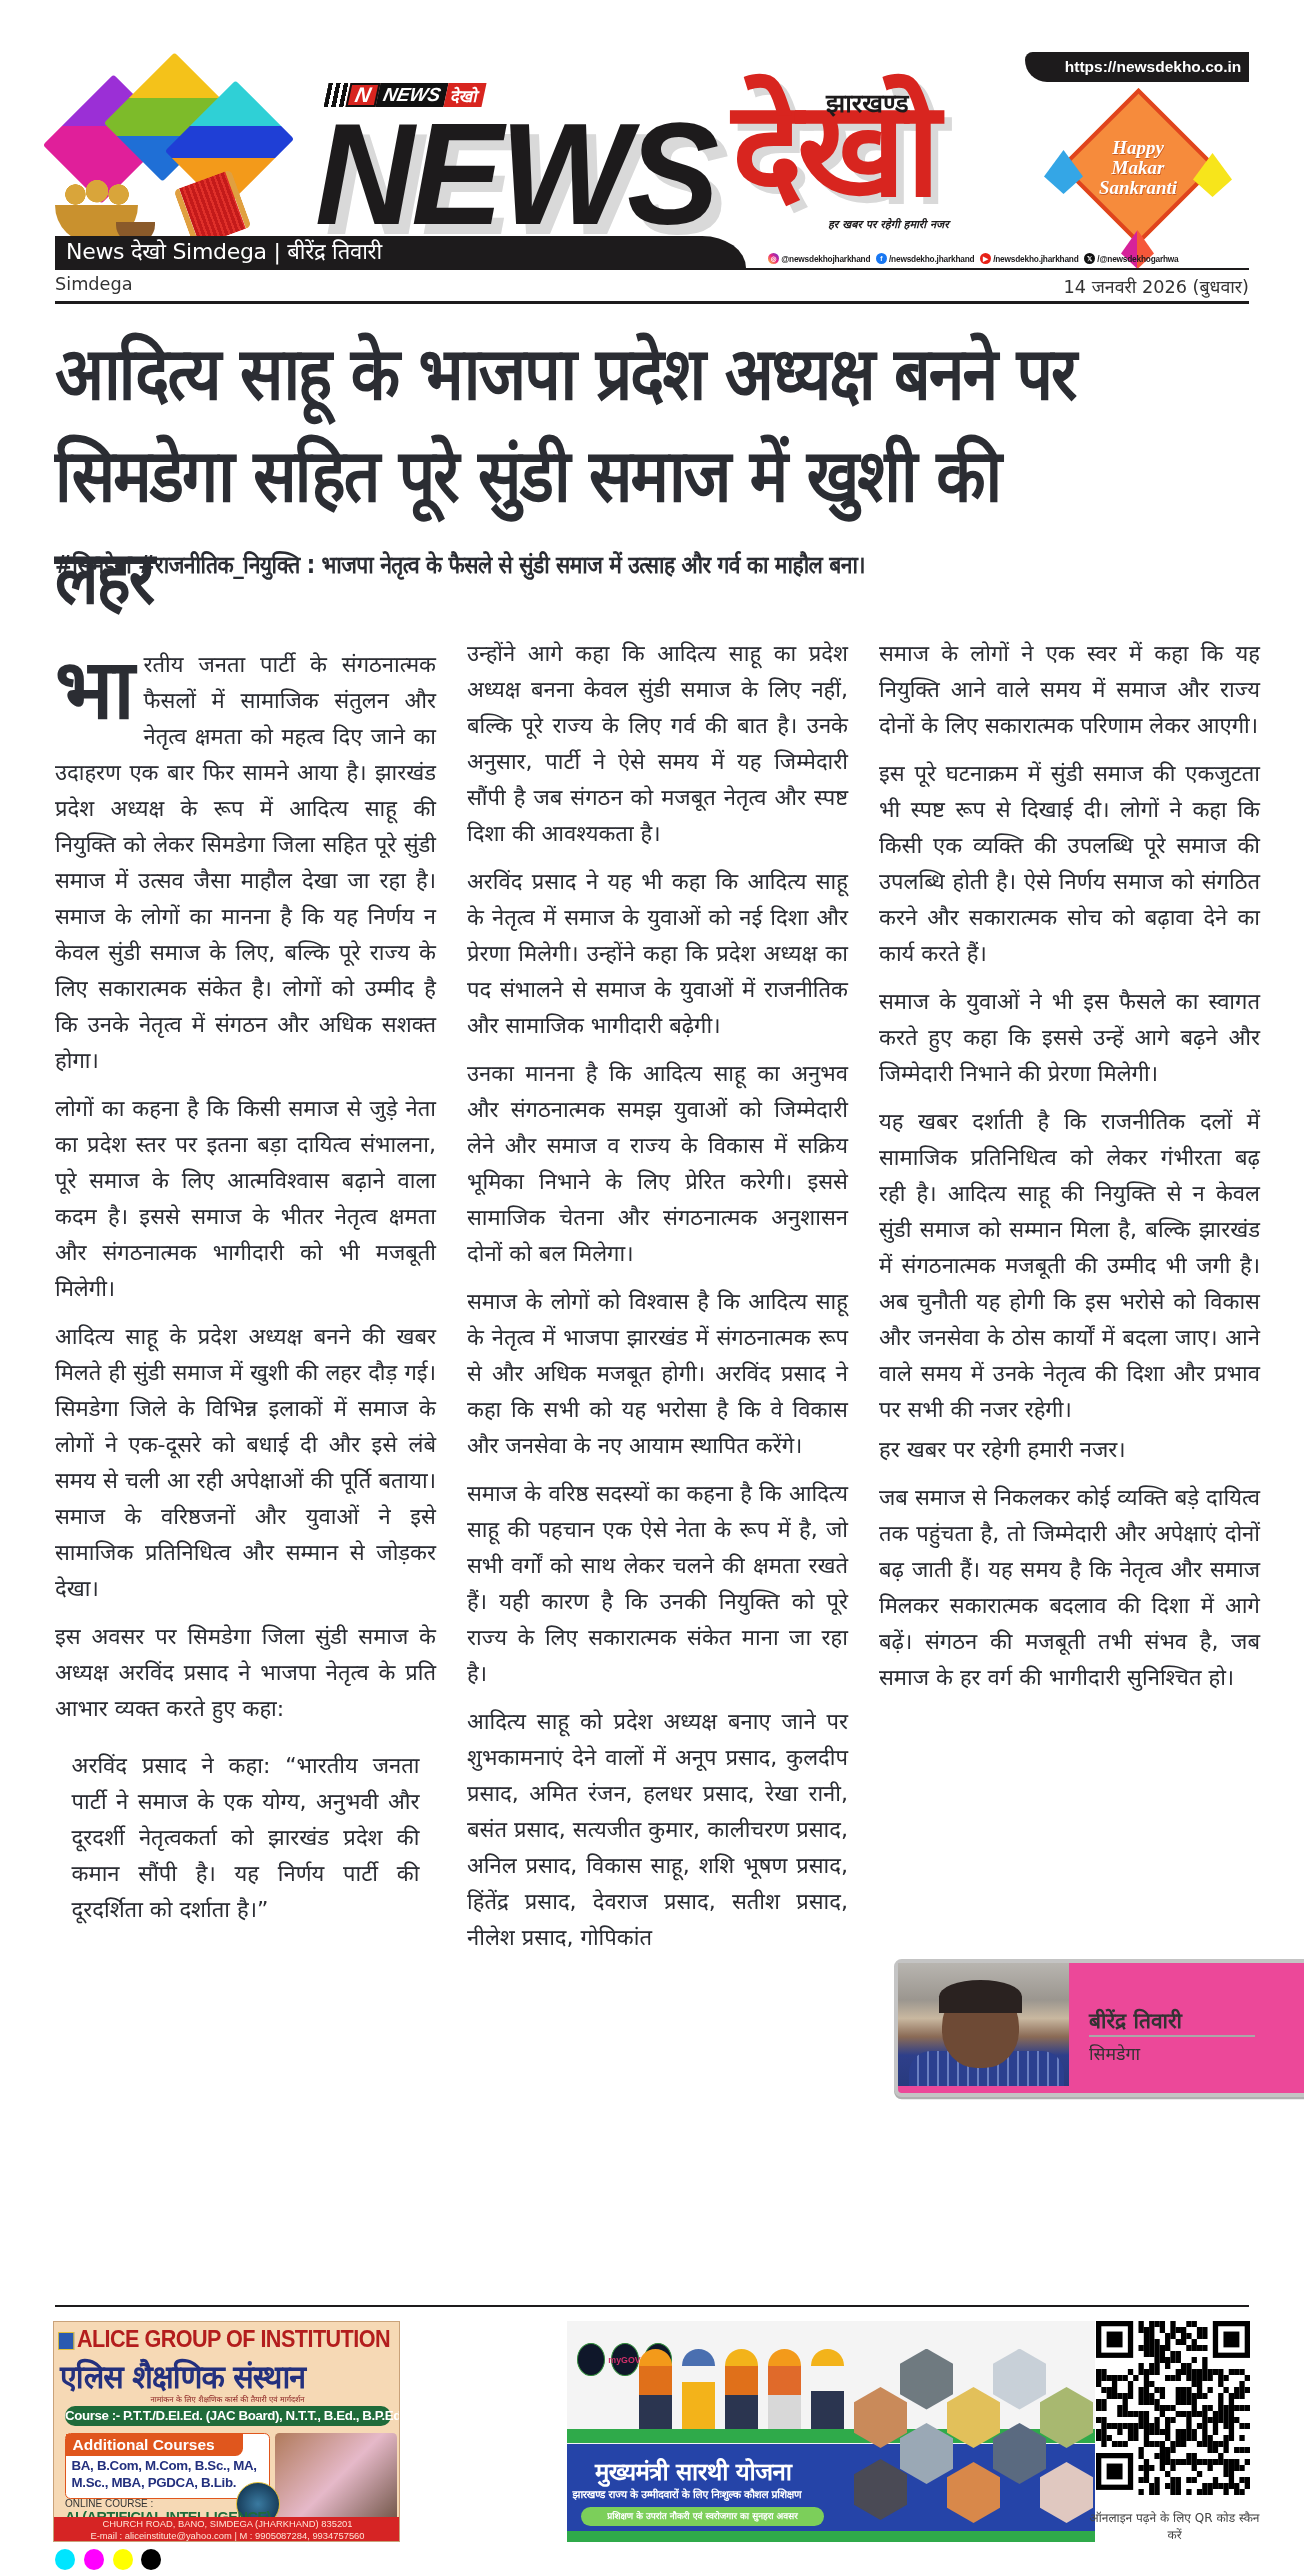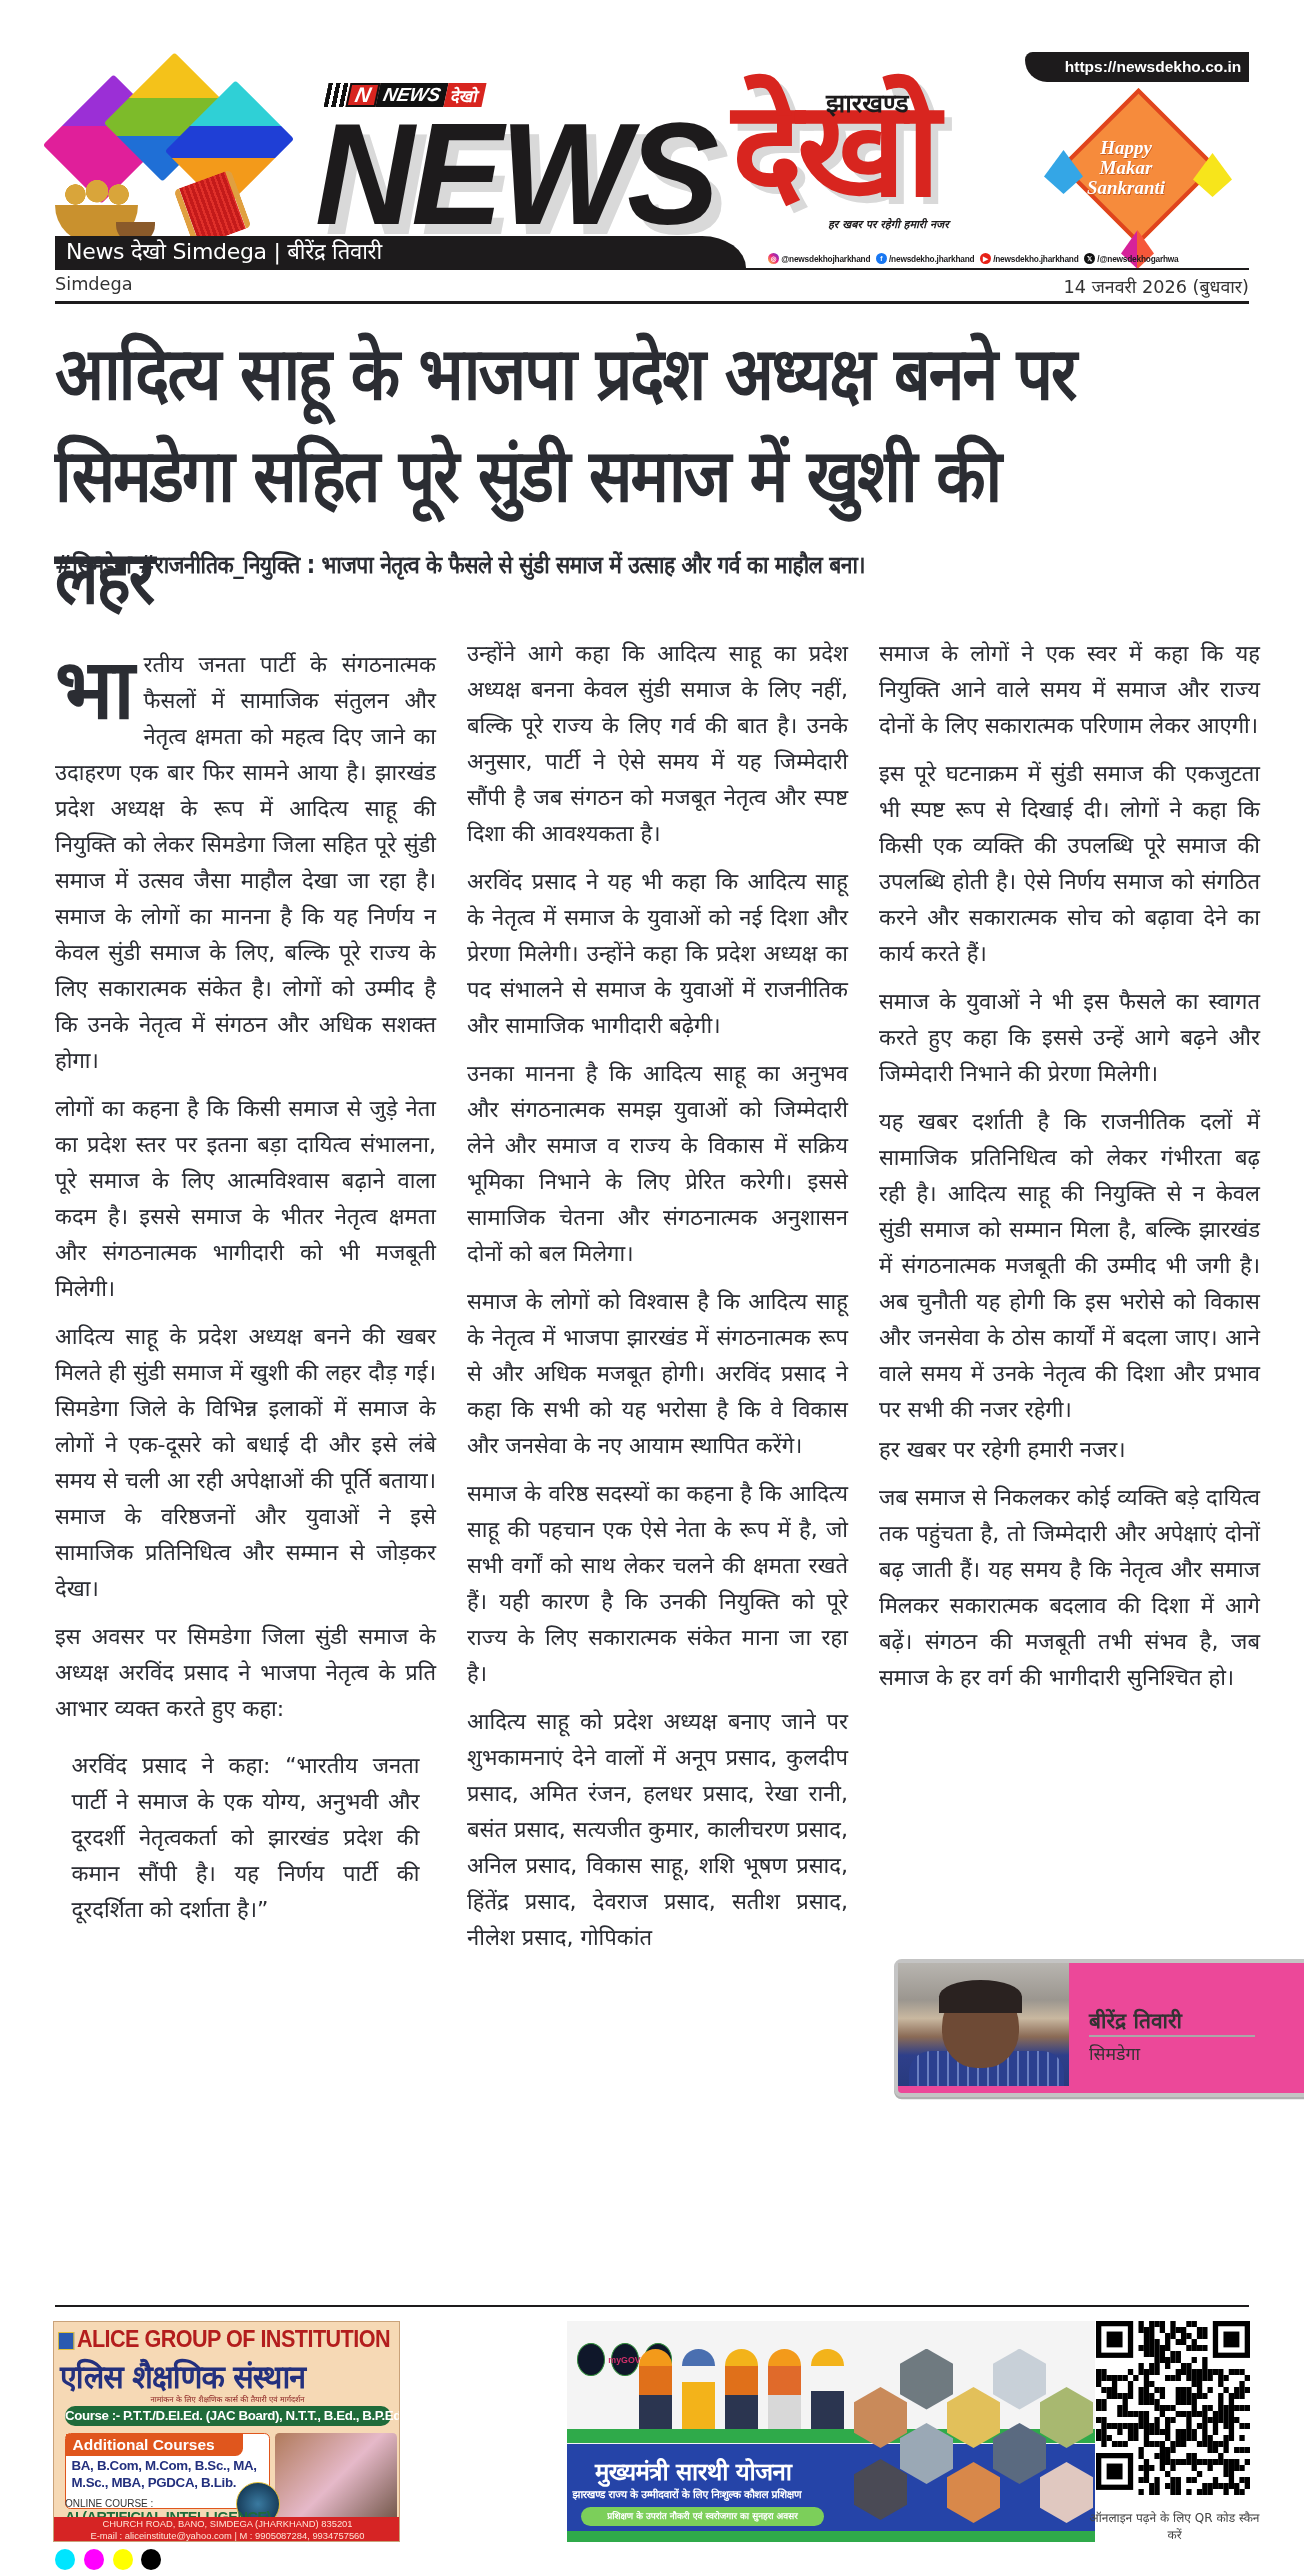--- a/index.html
+++ b/index.html
@@ -15,21 +15,21 @@
   .brand-mini .nbox { width: 30px; height: 24px; background: #d8251f; color: #fff; font: bold italic 21px "Liberation Sans", sans-serif; display: flex; align-items: center; justify-content: center; border: 2.2px solid #111; }
   .brand-mini .news { background: #111; color: #fff; font: bold italic 19px "Liberation Sans", sans-serif; padding: 0 5.5px; height: 24px; display: flex; align-items: center; }
   .brand-mini .dekho { background: #d8251f; color: #fff; font: bold 16.6px "DejaVu Sans", sans-serif; padding: 0 5.5px; height: 24px; display: flex; align-items: center; }
   .brand-news { position: absolute; left: 260px; top: 55px; font: italic 900 138px/1 "Liberation Sans", sans-serif; font-weight: bold; color: #1d1b1c; letter-spacing: -3.3px; text-shadow: 10px 8.8px 0 #d9d9d9; transform: scaleY(1.05); }
   .brand-dekho { position: absolute; left: 677px; top: 33px; font: bold 133px/1 "DejaVu Sans", sans-serif; color: #d8251f; text-shadow: 7.7px 6.6px 0 #d9d9d9; letter-spacing: -5.5px; }
   .brand-state { position: absolute; left: 771px; top: 35px; font: bold 25.4px "DejaVu Sans", sans-serif; color: #1d1b1c; }
   .brand-tagline { position: absolute; left: 773px; top: 166px; font: italic bold 11px "DejaVu Sans", sans-serif; color: #1d1b1c; }
   .url-pill { position: absolute; left: 970px; top: 1.7px; width: 224px; height: 30px; background: #1d1b1c; border-bottom-left-radius: 22px; border-top-left-radius: 7.7px; color: #fff; font: bold 15.5px "Liberation Sans", sans-serif; display: flex; align-items: center; justify-content: flex-end; padding-right: 7.7px; }
   .greeting { position: absolute; left: 978px; top: 39px; width: 210px; height: 177px; }
   .greeting .diamond { position: absolute; left: 50px; top: 22px; width: 111px; height: 111px; background: #f68b3c; border: 4.4px solid #e0441d; transform: rotate(45deg); }
-  .greeting .text { position: absolute; left: 32px; top: 49px; width: 122px; text-align: center; color: #fff; font: italic bold 19px/1.05 "Liberation Serif", serif; text-shadow: 0.6px 0.6px 0 #c85a20; }
+  .greeting .text { position: absolute; left: 44px; top: 49px; width: 122px; text-align: center; color: #fff; font: italic bold 19px/1.05 "Liberation Serif", serif; text-shadow: 0.6px 0.6px 0 #c85a20; }
   .greeting .k1 { position: absolute; left: 11px; top: 61px; width: 39px; height: 44px; background: #34a6e6; clip-path: polygon(50% 0, 100% 60%, 50% 100%, 0 60%); }
   .greeting .k2 { position: absolute; left: 160px; top: 64px; width: 39px; height: 44px; background: #f7e51b; clip-path: polygon(50% 0, 100% 60%, 50% 100%, 0 60%); }
   .greeting .k3 { position: absolute; left: 88px; top: 0px; width: 33px; height: 39px; background: linear-gradient(90deg,#d6229a 50%,#f6573a 50%); clip-path: polygon(50% 0, 100% 60%, 50% 100%, 0 60%); }
   .greeting .k4 { position: absolute; left: 88px; top: 141px; width: 33px; height: 39px; background: linear-gradient(90deg,#d6229a 50%,#f6573a 50%); clip-path: polygon(50% 0, 100% 60%, 50% 100%, 0 60%); }
   .social-row { position: absolute; left: 713px; top: 203px; display: flex; gap: 5.5px; align-items: center; font: bold 8.3px "Liberation Sans", sans-serif; color: #1d1b1c; letter-spacing: -0.2px; }
   .social-item { display: flex; align-items: center; gap: 2.2px; }
   .sicon { width: 11px; height: 11px; border-radius: 50%; display: inline-flex; align-items: center; justify-content: center; color: #fff; font-size: 6.6px; font-weight: bold; }
   .byline-bar { position: absolute; left: 0; top: 186px; width: 691px; height: 32px; background: #1d1b1c; border-top-right-radius: 44px 32px; color: #fff; font: 22px/32px "DejaVu Sans", sans-serif; padding-left: 11px; letter-spacing: -0.3px; }
   .mast-rule { position: absolute; left: 0; top: 218px; width: 1194px; height: 1.7px; background: #1d1b1c; }
   .dateline { position: absolute; left: 55px; top: 271px; width: 1194px; height: 28px; font: 17.7px "DejaVu Sans", sans-serif; color: #333; }
@@ -63,21 +63,21 @@
 
   .footer-rule { position: absolute; left: 55px; top: 2305px; width: 1194px; height: 2.2px; background: #1d1b1c; }
 
   
   .ad-alice { position: absolute; left: 53px; top: 2321px; width: 347px; height: 221px; background: #f6d9b5; border: 1.1px solid #c9a27a; overflow: hidden; }
   .ad-alice .t1 { position: absolute; left: 4.4px; top: 3.3px; width: 338px; color: #b31d1d; font: bold 24px "Liberation Sans", sans-serif; letter-spacing: -0.6px; transform: scaleX(0.9); transform-origin: left; white-space: nowrap; }
   .ad-alice .logo { display: inline-block; width: 17.7px; height: 17.7px; background: #2a5ab0; border: 1.1px solid #e2c03a; vertical-align: middle; margin-right: 3.3px; }
   .ad-alice .t2 { position: absolute; left: 5.5px; top: 32px; width: 337px; color: #23307e; font: bold 32px "DejaVu Sans", sans-serif; letter-spacing: -1.1px; transform: scaleX(0.95); transform-origin: left; white-space: nowrap; }
   .ad-alice .t3 { position: absolute; left: 0; top: 72px; width: 347px; text-align: center; color: #8a2020; font: 7.7px "DejaVu Sans", sans-serif; }
   .ad-alice .course { position: absolute; left: 11px; top: 84px; width: 326px; height: 20px; background: #1f6b3a; border-radius: 10px; color: #fff; font: bold 13.3px/20px "Liberation Sans", sans-serif; text-align: center; white-space: nowrap; letter-spacing: -0.4px; }
-  .ad-alice .addl { position: absolute; left: 11px; top: 111px; width: 205px; height: 76px; background: #fff; border: 1.7px solid #e0561d; border-radius: 5.5px; padding-left: 36px; }
+  .ad-alice .addl { position: absolute; left: 11px; top: 111px; width: 205px; height: 66px; background: #fff; border: 1.7px solid #e0561d; border-radius: 5.5px; padding-left: 36px; }
   .ad-alice .addl-h { position: absolute; left: 0; top: 0; width: 177px; height: 22px; background: #e0561d; color: #fff; font: bold 15.5px/22px "Liberation Sans", sans-serif; padding-left: 6.6px; border-bottom-right-radius: 7.7px; }
   .ad-alice .addl-b { position: absolute; left: 5.5px; top: 24px; width: 193px; color: #23307e; font: bold 13.3px/16.6px "Liberation Sans", sans-serif; letter-spacing: -0.3px; }
   .ad-alice .online { position: absolute; left: 11px; top: 176px; font: 10px "Liberation Sans", sans-serif; color: #333; }
   .ad-alice .ai { position: absolute; left: 11px; top: 187px; font: bold 14.4px "Liberation Sans", sans-serif; color: #1f6b3a; letter-spacing: -0.4px; }
   .ad-alice .photos { position: absolute; left: 221px; top: 111px; width: 122px; height: 94px; background: linear-gradient(135deg, #b07a5a, #e6b9c9 50%, #6a5040); border-radius: 4.4px; }
   .ad-alice .globe { position: absolute; left: 182px; top: 160px; width: 44px; height: 44px; border-radius: 50%; background: radial-gradient(circle, #3a7aa0, #0a2540); border: 1.7px solid #e2c03a; }
   .ad-alice .addr { position: absolute; left: 0; top: 195px; width: 347px; height: 26.5px; background: #d62424; color: #ffe4d6; font: 9.4px/12px "Liberation Sans", sans-serif; text-align: center; padding-top: 1.1px; }
 
   .ad-sarthi { position: absolute; left: 567px; top: 2321px; width: 528px; height: 221px; background: #f4f4f4; overflow: hidden; }
   .ad-sarthi .logos { position: absolute; left: 10px; top: 22px; display: flex; gap: 5.5px; }

